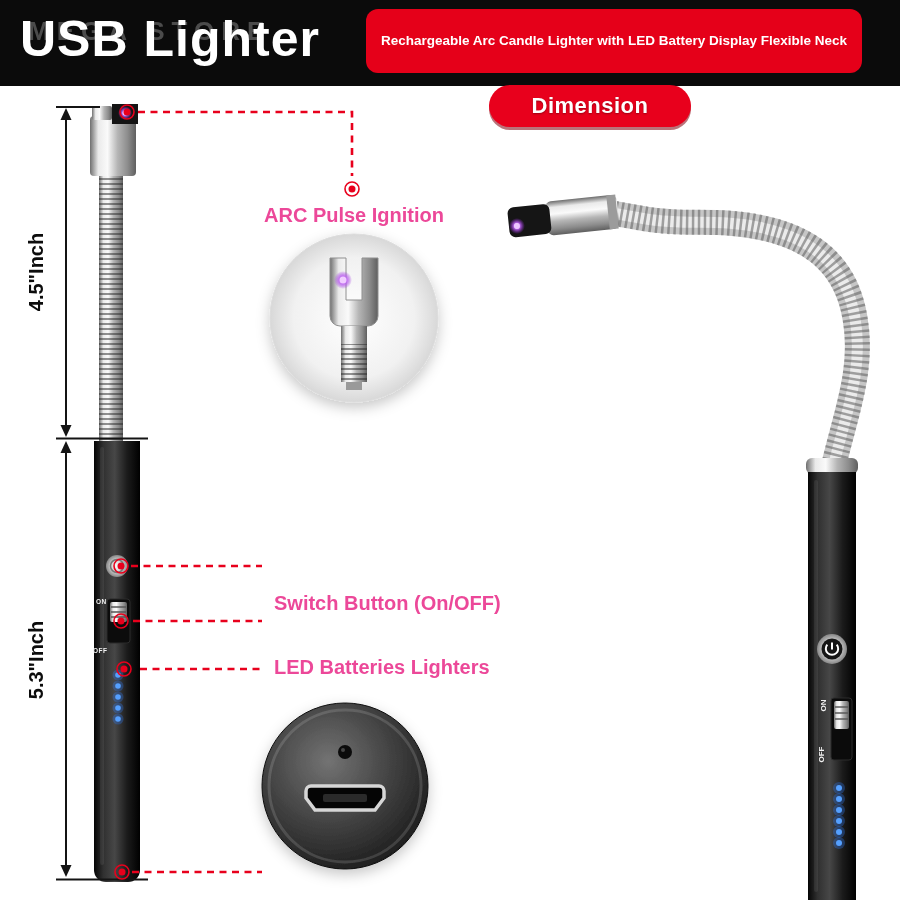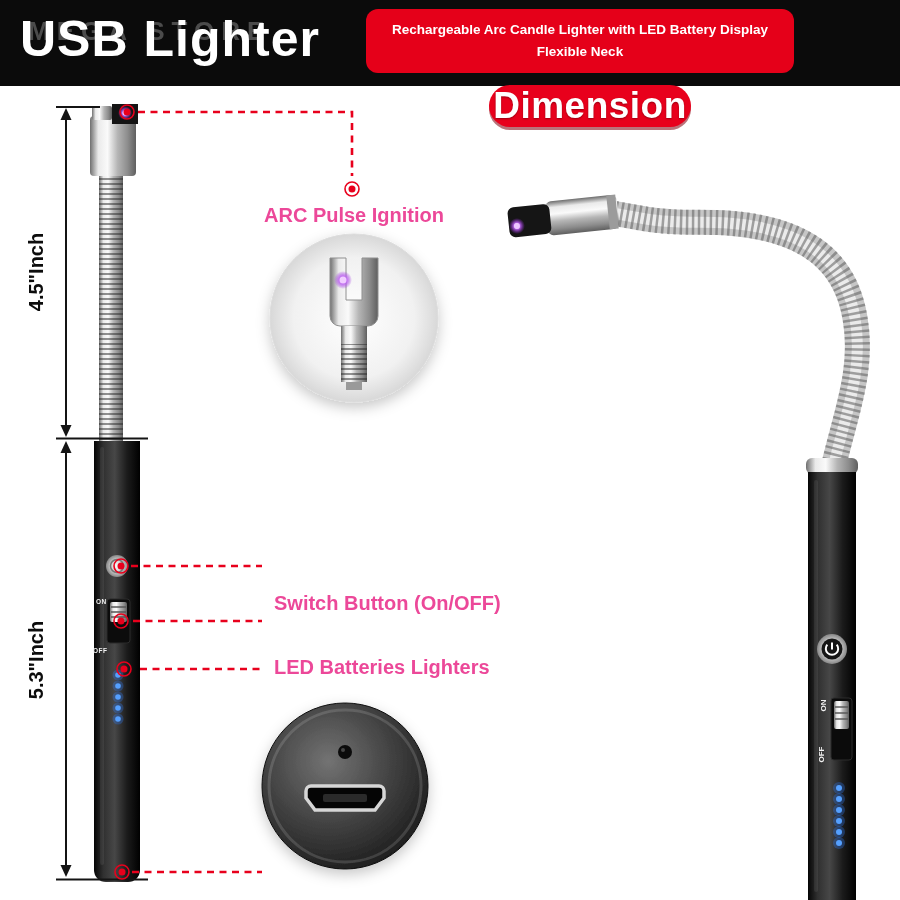--- a/index.html
+++ b/index.html
@@ -4,28 +4,28 @@
 <style>
   html,body{margin:0;padding:0;background:#fff;}
   .page{position:relative;width:900px;height:900px;background:#fff;overflow:hidden;
         font-family:"Liberation Sans",sans-serif;}
   
   .topbar{position:absolute;left:0;top:0;width:900px;height:86px;background:#0b0b0b;}
   .watermark{position:absolute;left:28px;top:16px;font-size:26px;font-weight:700;
              letter-spacing:7px;color:#9a9a9a;opacity:.45;z-index:1;}
   .title{position:absolute;left:16px;top:6px;margin:4px;font-size:50px;font-weight:800;
          color:#fff;letter-spacing:1px;z-index:2;}
-  .badge{position:absolute;left:366px;top:9px;width:428px;height:64px;background:#e50019;
+  .badge{position:absolute;left:366px;top:9px;width:496px;height:64px;background:#e50019;
          border-radius:12px;display:flex;flex-direction:column;align-items:center;
          justify-content:center;color:#fff;font-size:13.5px;font-weight:700;
          line-height:1.65;text-align:center;z-index:2;}
   
   .dimension-pill{position:absolute;left:489px;top:85px;width:202px;height:42px;
          background:#e8001c;border-radius:22px;display:flex;align-items:center;
-         justify-content:center;color:#fff;font-size:37px;font-weight:800;
+         justify-content:center;color:#fff;font-size:22px;font-weight:800;
          letter-spacing:.5px;box-shadow:0 3px 0 rgba(130,0,12,.55);z-index:3;
          text-shadow:0 1px 2px rgba(0,0,0,.35);}
   
   .art{position:absolute;left:0;top:0;z-index:2;}
   
   .label{position:absolute;color:#ec4899;font-size:20px;font-weight:600;
          white-space:nowrap;z-index:4;}
   .meas{position:absolute;width:110px;height:26px;text-align:center;color:#0c0c0c;
         font-size:20px;font-weight:700;transform:rotate(-90deg);z-index:4;white-space:nowrap;}
   .tiny{position:absolute;color:#f2f2f2;font-weight:700;z-index:4;white-space:nowrap;}

